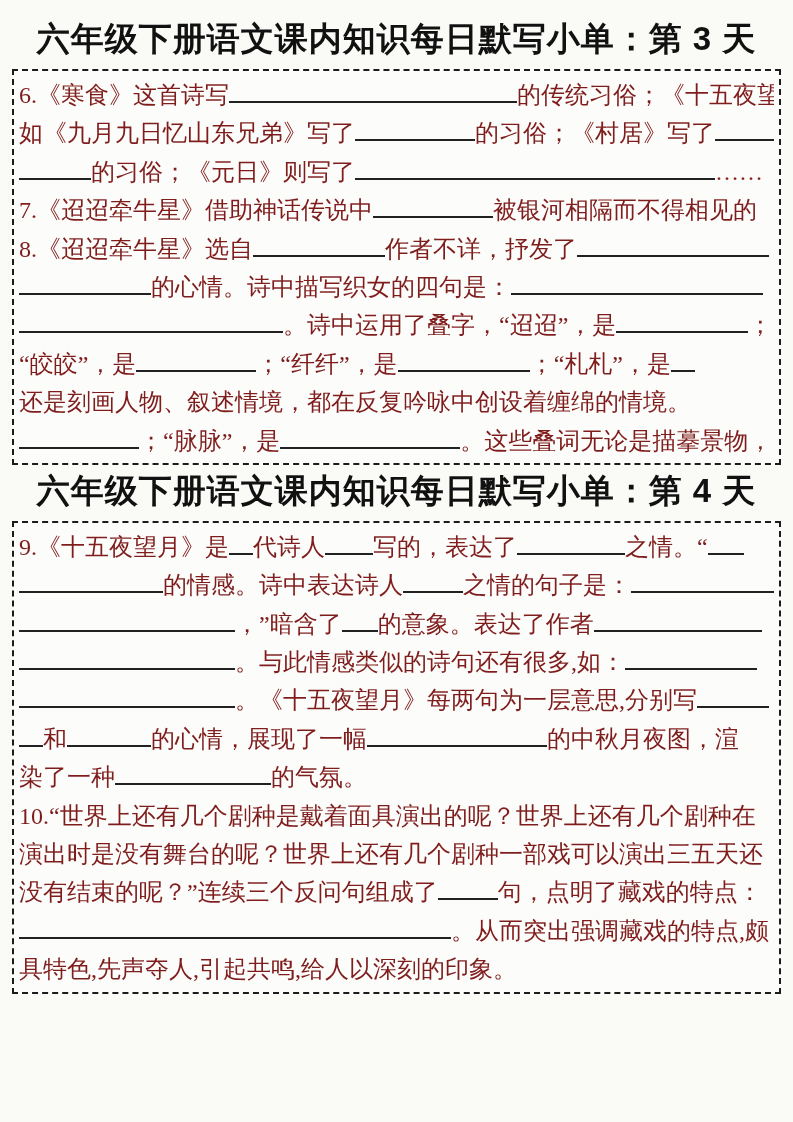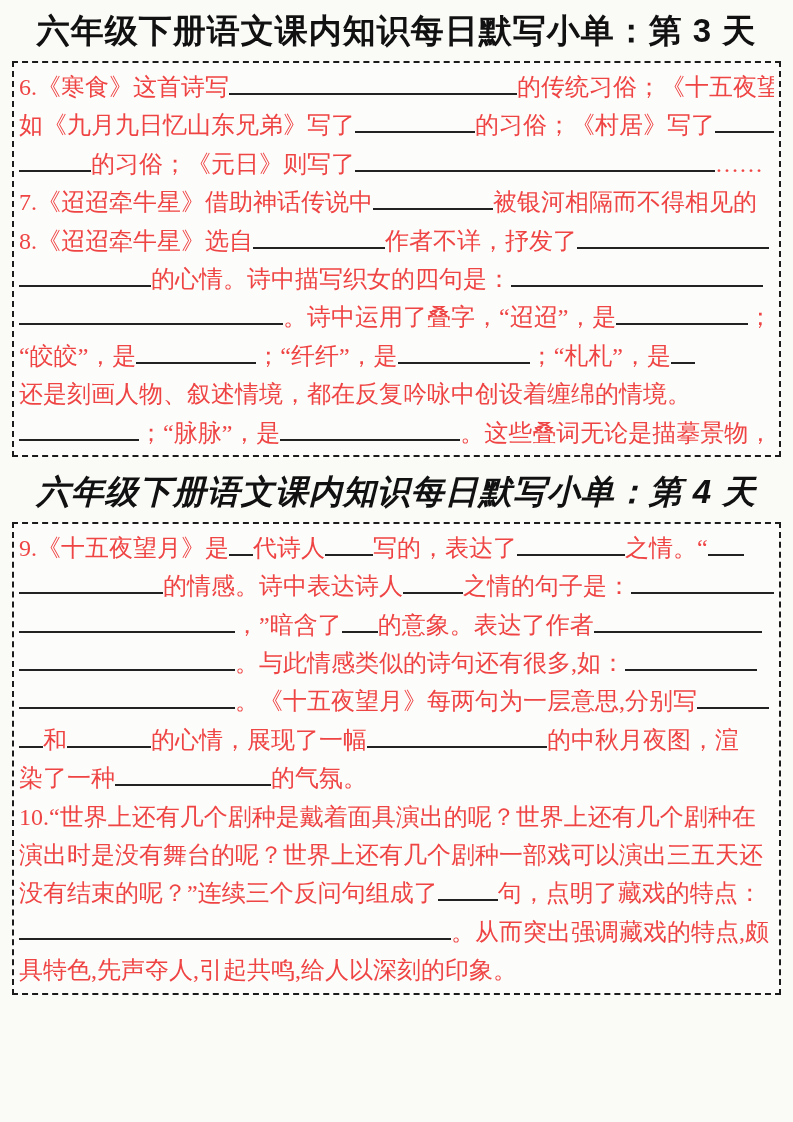--- a/index.html
+++ b/index.html
@@ -8,52 +8,51 @@
   }
   body {
     width: 793px;
     height: 1122px;
     background: #fafaf7;
     color: #161616;
     font-family: "Liberation Serif", serif;
     overflow: hidden;
   }
   .sheet {
-    padding: 10px 12px 0 12px;
+    padding: 18px 12px 0 12px;
     box-sizing: border-box;
   }
   .title {
     font-family: "Liberation Sans", sans-serif;
     font-weight: bold;
     font-size: 33px;
     line-height: 42px;
     text-align: center;
     margin: 0 0 9px 0;
     letter-spacing: 1px;
     color: #111;
     white-space: nowrap;
   }
   .title.second {
-    margin-top: 14px;
-    font-style: italic;
+    margin-top: 5px;
   }
   .qbox {
     border: 2px dashed #1b1b1b;
     padding: 5px 5px 3px 5px;
     background: #fcfcfa;
     box-sizing: border-box;
     width: 769px;
   }
   .line {
     font-size: 24px;
     line-height: 38.4px;
     height: 38.4px;
     white-space: nowrap;
     overflow: hidden;
-    color: #ef4444;
+    color: #7f1d1d;
   }
   .blank {
     display: inline-block;
     height: 1.02em;
     border-bottom: 2px solid #222;
     vertical-align: baseline;
   }
 </style>
 </head>
 <body>

